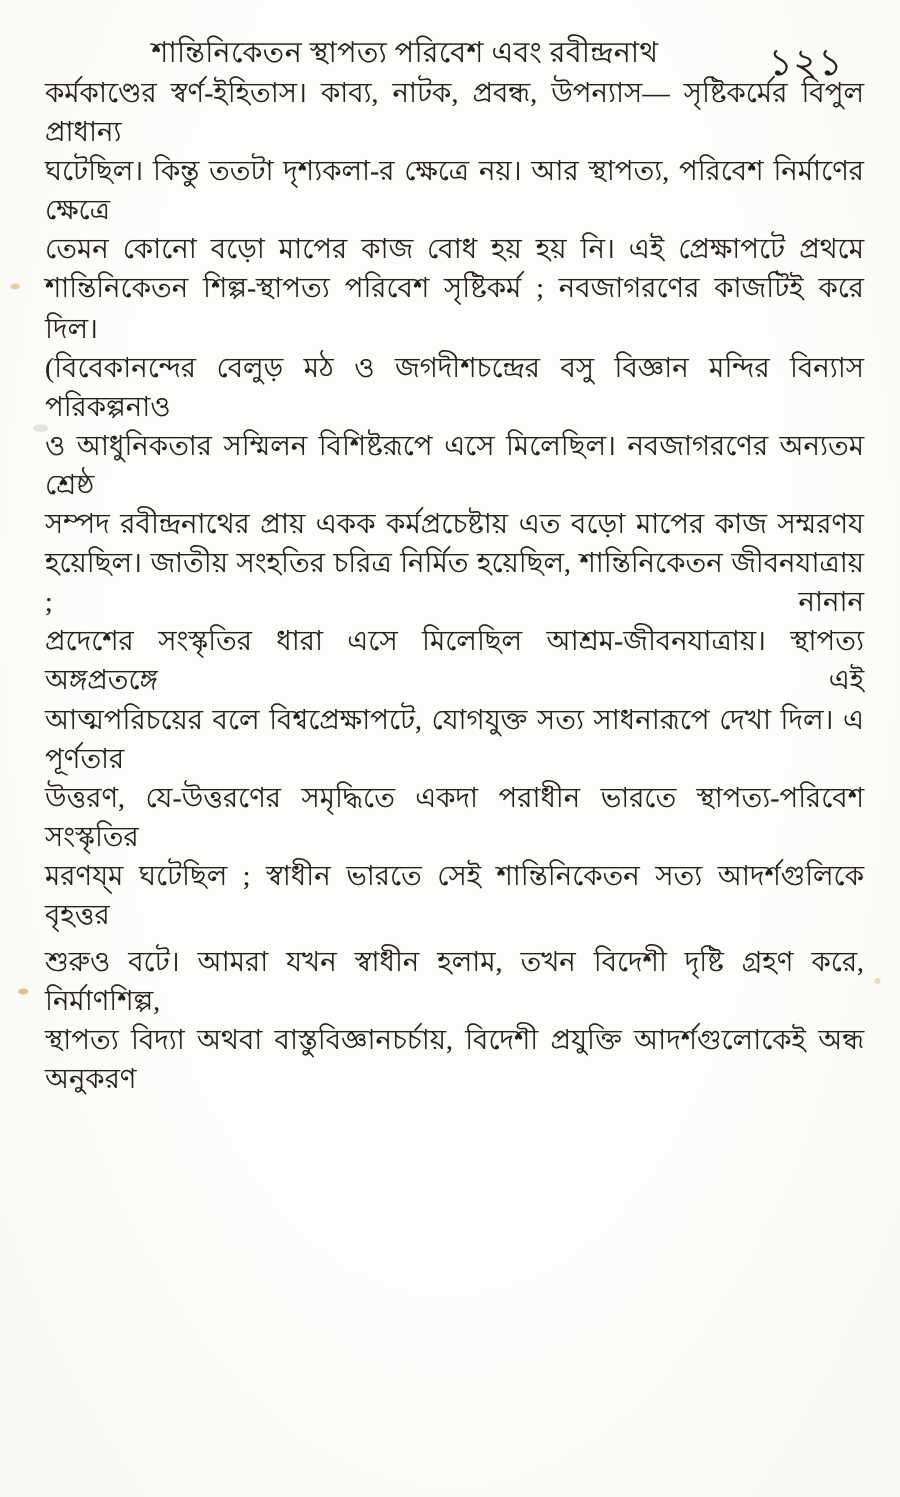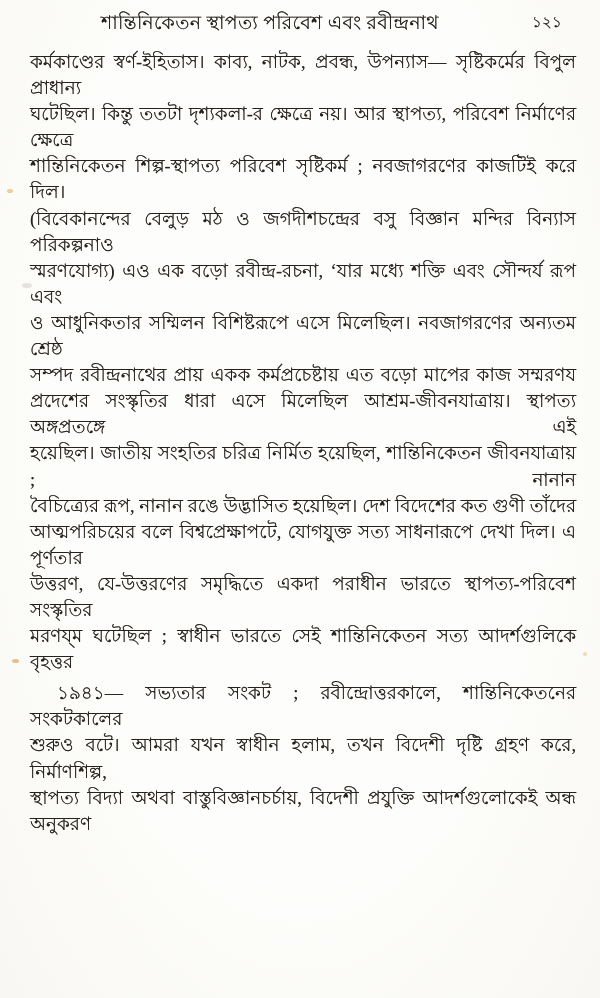--- a/index.html
+++ b/index.html
@@ -11,38 +11,38 @@
     position: relative;
     width: 600px;
     height: 998px;
     overflow: hidden;
     background: radial-gradient(ellipse at 50% 40%, #fdfdfb 55%, #f8f7f3 100%);
     font-family: "Liberation Serif", "DejaVu Serif", serif;
     color: #26211c;
   }
   .running-header {
     position: absolute;
-    top: 8px;
+    top: 20px;
     left: 30px;
     right: 30px;
     height: 28px;
     font-size: 19px;
     letter-spacing: 0.3px;
     text-shadow: 0 0 0.5px rgba(20, 15, 10, 0.45);
   }
   .header-title {
     display: block;
     text-align: center;
     padding-right: 60px; 
   }
   .page-number {
     position: absolute;
     right: 8px;
     top: 2px;
-    font-size: 15px;
+    font-size: 25px;
   }
   .body-text {
     position: absolute;
     top: 49px;
     left: 30px;
     width: 546px;
     font-size: 18.4px;
     line-height: 26.1px;
     text-shadow: 0 0 0.5px rgba(20, 15, 10, 0.4);
   }
@@ -73,34 +73,32 @@
 
   <div class="running-header">
     <span class="header-title">শান্তিনিকেতন স্থাপত্য পরিবেশ এবং রবীন্দ্রনাথ</span>
     <span class="page-number">১২১</span>
   </div>
 
   <div class="body-text">
       <div class="para">
         <div class="line first">কর্মকাণ্ডের স্বর্ণ-ইহিতাস। কাব্য, নাটক, প্রবন্ধ, উপন্যাস— সৃষ্টিকর্মের বিপুল প্রাধান্য</div>
         <div class="line">ঘটেছিল। কিন্তু ততটা দৃশ্যকলা-র ক্ষেত্রে নয়। আর স্থাপত্য, পরিবেশ নির্মাণের ক্ষেত্রে</div>
+        <div class="line">তেমন কোনো বড়ো মাপের কাজ বোধ হয় হয় নি। এই প্রেক্ষাপটে প্রথমে</div>
         <div class="line">শান্তিনিকেতন শিল্প-স্থাপত্য পরিবেশ সৃষ্টিকর্ম ; নবজাগরণের কাজটিই করে দিল।</div>
         <div class="line">(বিবেকানন্দের বেলুড় মঠ ও জগদীশচন্দ্রের বসু বিজ্ঞান মন্দির বিন্যাস পরিকল্পনাও</div>
-        <div class="line">স্মরণযোগ্য) এও এক বড়ো রবীন্দ্র-রচনা, ‘যার মধ্যে শক্তি এবং সৌন্দর্য রূপ এবং</div>
         <div class="line">ও আধুনিকতার সম্মিলন বিশিষ্টরূপে এসে মিলেছিল। নবজাগরণের অন্যতম শ্রেষ্ঠ</div>
         <div class="line">সম্পদ রবীন্দ্রনাথের প্রায় একক কর্মপ্রচেষ্টায় এত বড়ো মাপের কাজ সম্মরণয</div>
+        <div class="line">হয়েছিল। জাতীয় সংহতির চরিত্র নির্মিত হয়েছিল, শান্তিনিকেতন জীবনযাত্রায় ; নানান</div>
         <div class="line">প্রদেশের সংস্কৃতির ধারা এসে মিলেছিল আশ্রম-জীবনযাত্রায়। স্থাপত্য অঙ্গপ্রতঙ্গে এই</div>
-        <div class="line">হয়েছিল। জাতীয় সংহতির চরিত্র নির্মিত হয়েছিল, শান্তিনিকেতন জীবনযাত্রায় ; নানান</div>
-        <div class="line">বৈচিত্র্যের রূপ, নানান রঙে উদ্ভাসিত হয়েছিল। দেশ বিদেশের কত গুণী তাঁদের</div>
         <div class="line">আত্মপরিচয়ের বলে বিশ্বপ্রেক্ষাপটে, যোগযুক্ত সত্য সাধনারূপে দেখা দিল। এ পূর্ণতার</div>
         <div class="line">উত্তরণ, যে-উত্তরণের সমৃদ্ধিতে একদা পরাধীন ভারতে স্থাপত্য-পরিবেশ সংস্কৃতির</div>
         <div class="line">মরণয্ম ঘটেছিল ; স্বাধীন ভারতে সেই শান্তিনিকেতন সত্য আদর্শগুলিকে বৃহত্তর</div>
       </div>
       <div class="para indent">
-        <div class="line first">১৯৪১— সভ্যতার সংকট ; রবীন্দ্রোত্তরকালে, শান্তিনিকেতনের সংকটকালের</div>
         <div class="line">শুরুও বটে। আমরা যখন স্বাধীন হলাম, তখন বিদেশী দৃষ্টি গ্রহণ করে, নির্মাণশিল্প,</div>
         <div class="line">স্থাপত্য বিদ্যা অথবা বাস্তুবিজ্ঞানচর্চায়, বিদেশী প্রযুক্তি আদর্শগুলোকেই অন্ধ অনুকরণ</div>
       </div>
     </div>
 
   <div class="speck s1"></div>
   <div class="speck s2"></div>
   <div class="speck s3"></div>
   <div class="speck s4"></div>
 

